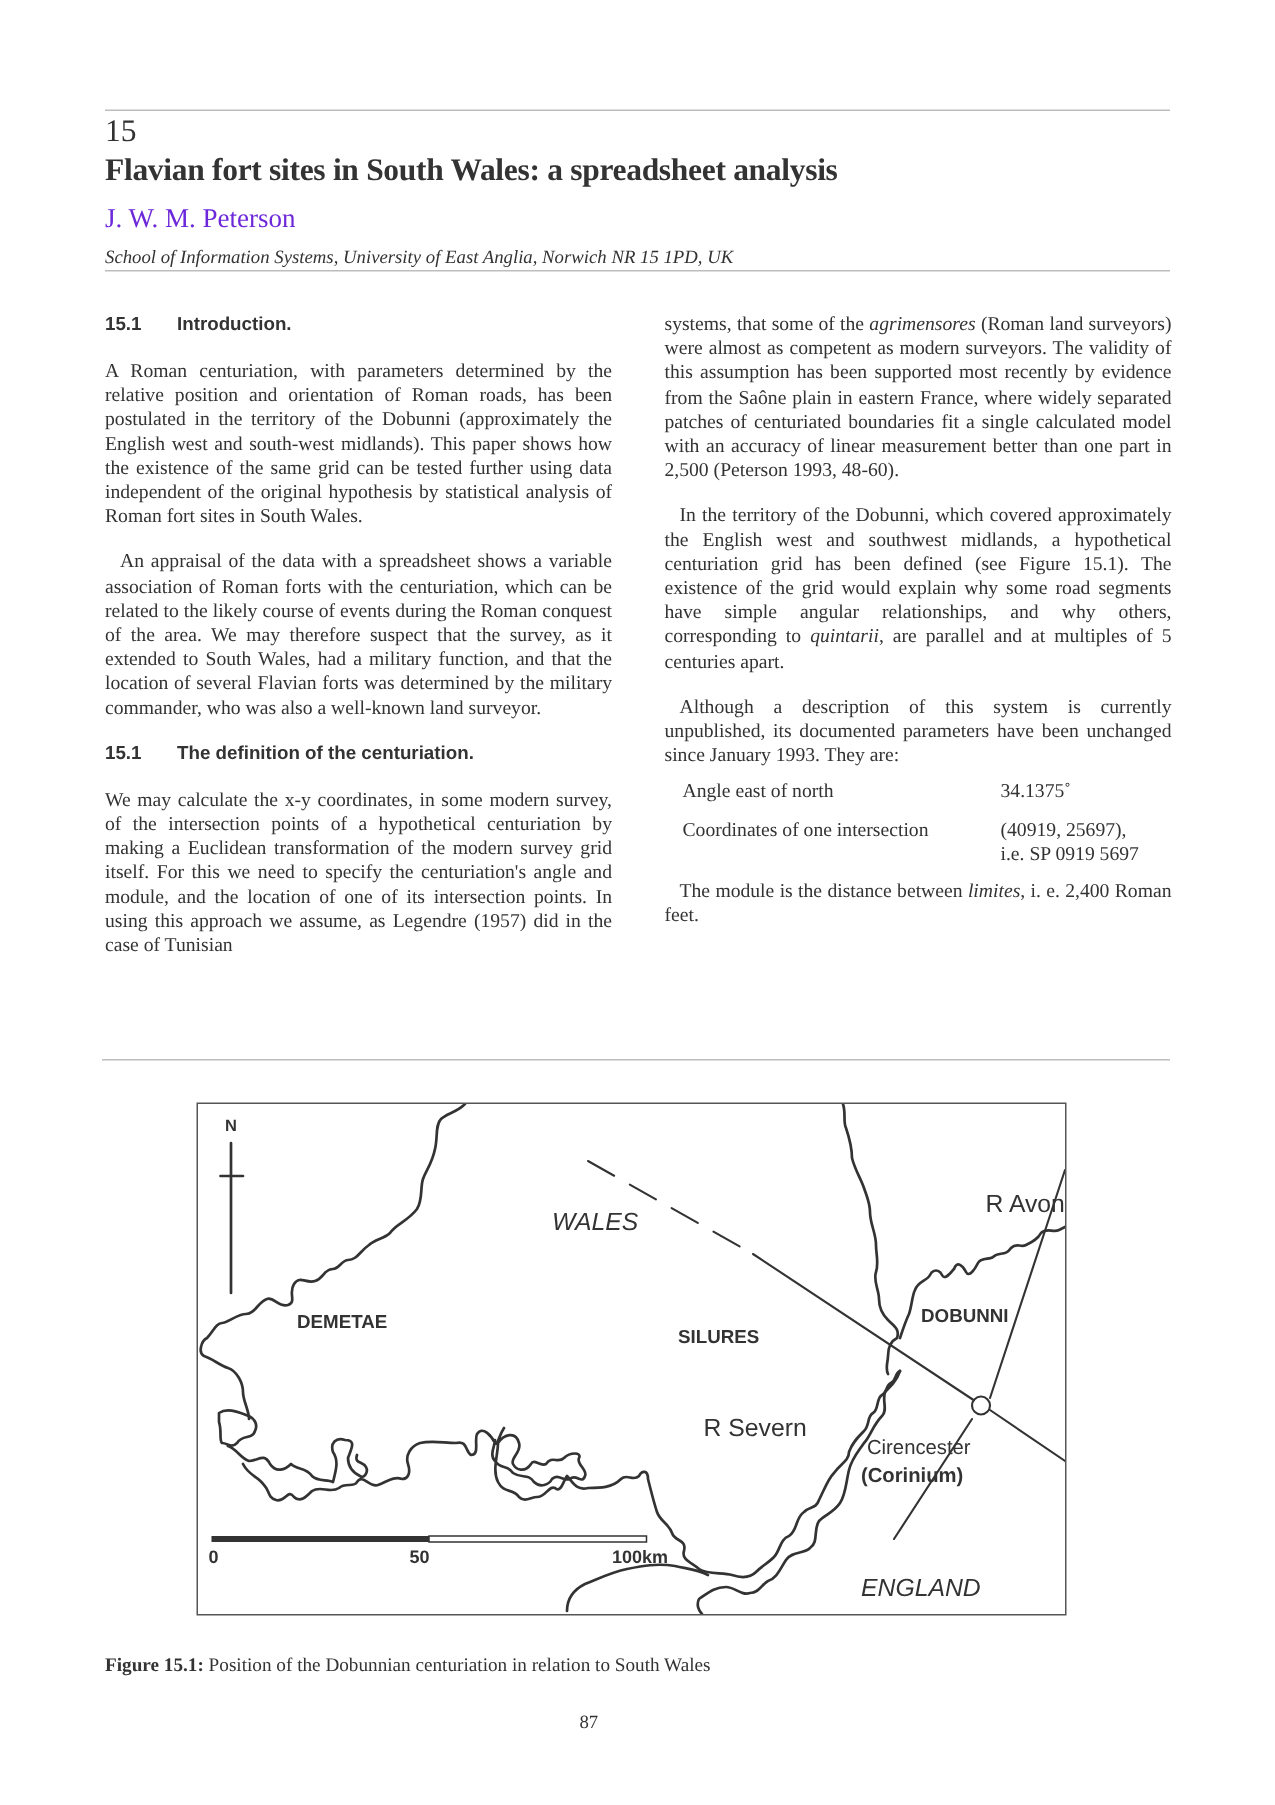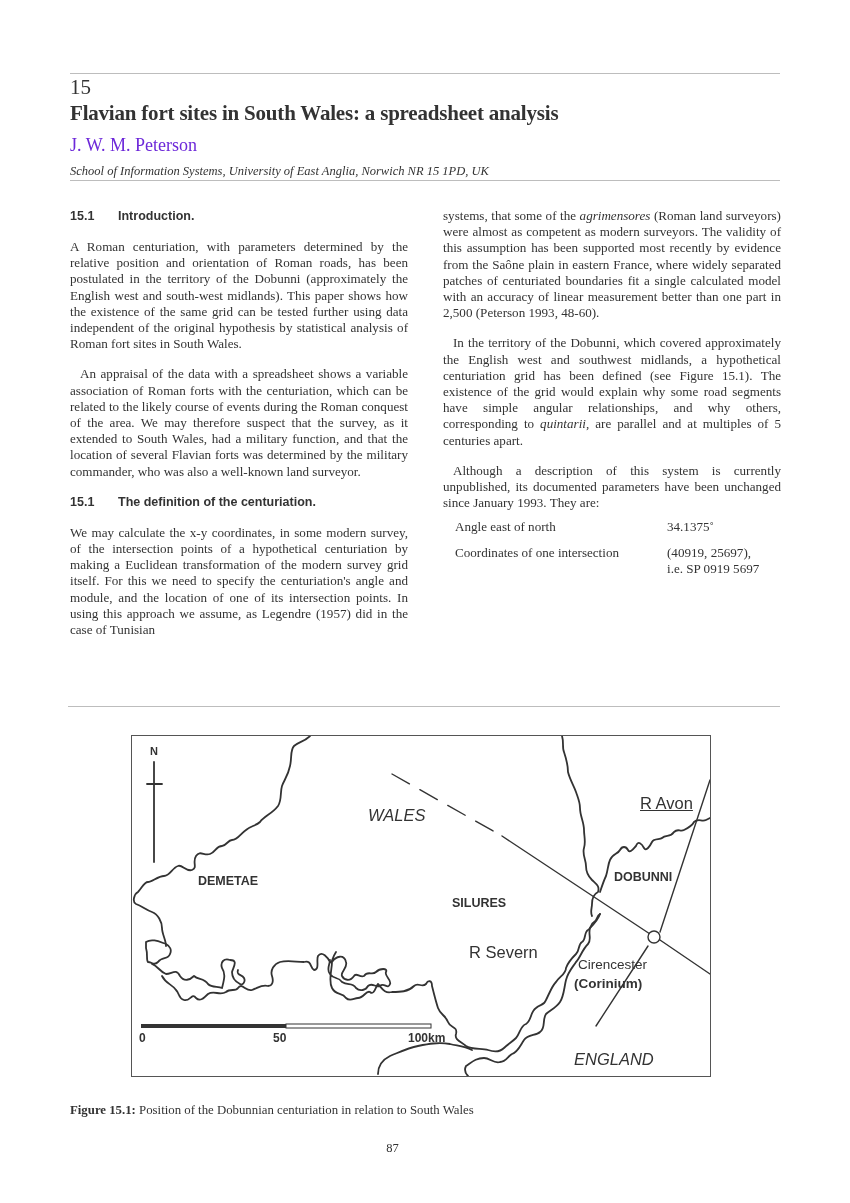--- a/index.html
+++ b/index.html
@@ -62,20 +62,21 @@
   <div class="params">
     <div class="param-row">
       <span class="lbl">Angle east of north</span>
       <span class="val">34.1375˚</span>
     </div>
     <div class="param-row">
       <span class="lbl">Coordinates of one intersection</span>
       <span class="val"><span>(40919, 25697),</span><br><span>i.e. SP 0919 5697</span></span>
     </div>
   </div>
+  <p class="indent" style="text-align-last:left;"><span>The module is the distance between </span><i>limites</i><span>, i. e. 2,400 Roman feet.</span></p>
 </div>
 
 <div class="rule" style="left:68px; top:706px; width:712px;"></div>
 
 <div class="map-frame">
   <svg width="578" height="340" viewBox="0 0 578 340">
     <g fill="none" stroke="#333" stroke-width="1.8" stroke-linejoin="round" stroke-linecap="round">
 
       <line x1="22" y1="26" x2="22" y2="126"></line>
       <line x1="15" y1="48" x2="30" y2="48"></line>
@@ -99,24 +100,24 @@
     </g>
 
     <g>
       <rect x="9" y="288" width="145" height="4" fill="#333"></rect>
       <rect x="154" y="288" width="145" height="4" fill="#fff" stroke="#333" stroke-width="1"></rect>
     </g>
   </svg>
 
   <span class="map-label lbl-bold" style="left:18px; top:9px; font-size:11px;">N</span>
   <span class="map-label lbl-italic-lg" style="left:236px; top:70px;">WALES</span>
-  <span class="map-label lbl-river" style="left:508px; top:58px;text-decoration:underline;">R Avon</span>
+  <span class="map-label lbl-river" style="left:525px; top:58px;">R Avon</span>
   <span class="map-label lbl-bold" style="left:66px; top:138px;">DEMETAE</span>
   <span class="map-label lbl-bold" style="left:467px; top:134px;padding-left:15px;">DOBUNNI</span>
-  <span class="map-label lbl-bold" style="left:320px; top:160px;">SILURES</span>
+  <span class="map-label lbl-bold" style="left:320px; top:148px;">SILURES</span>
   <span class="map-label lbl-river" style="left:326px; top:207px;margin-left:11px;">R Severn</span>
   <span class="map-label" style="left:446px; top:221px; font-size:13.5px;">Cirencester</span>
   <span class="map-label lbl-bold" style="left:442px; top:240px; font-size:13.5px;">(Corinium)</span>
   <span class="map-label lbl-italic-lg" style="left:442px; top:314px;">ENGLAND</span>
   <span class="map-label lbl-bold" style="left:7px; top:295px; font-size:12px;">0</span>
   <span class="map-label lbl-bold" style="left:141px; top:295px; font-size:12px;">50</span>
   <span class="map-label lbl-bold" style="left:276px; top:295px; font-size:12px;">100km</span>
 </div>
 
 <div class="abs caption"><b>Figure 15.1:</b><span> Position of the Dobunnian centuriation in relation to South Wales</span></div>

